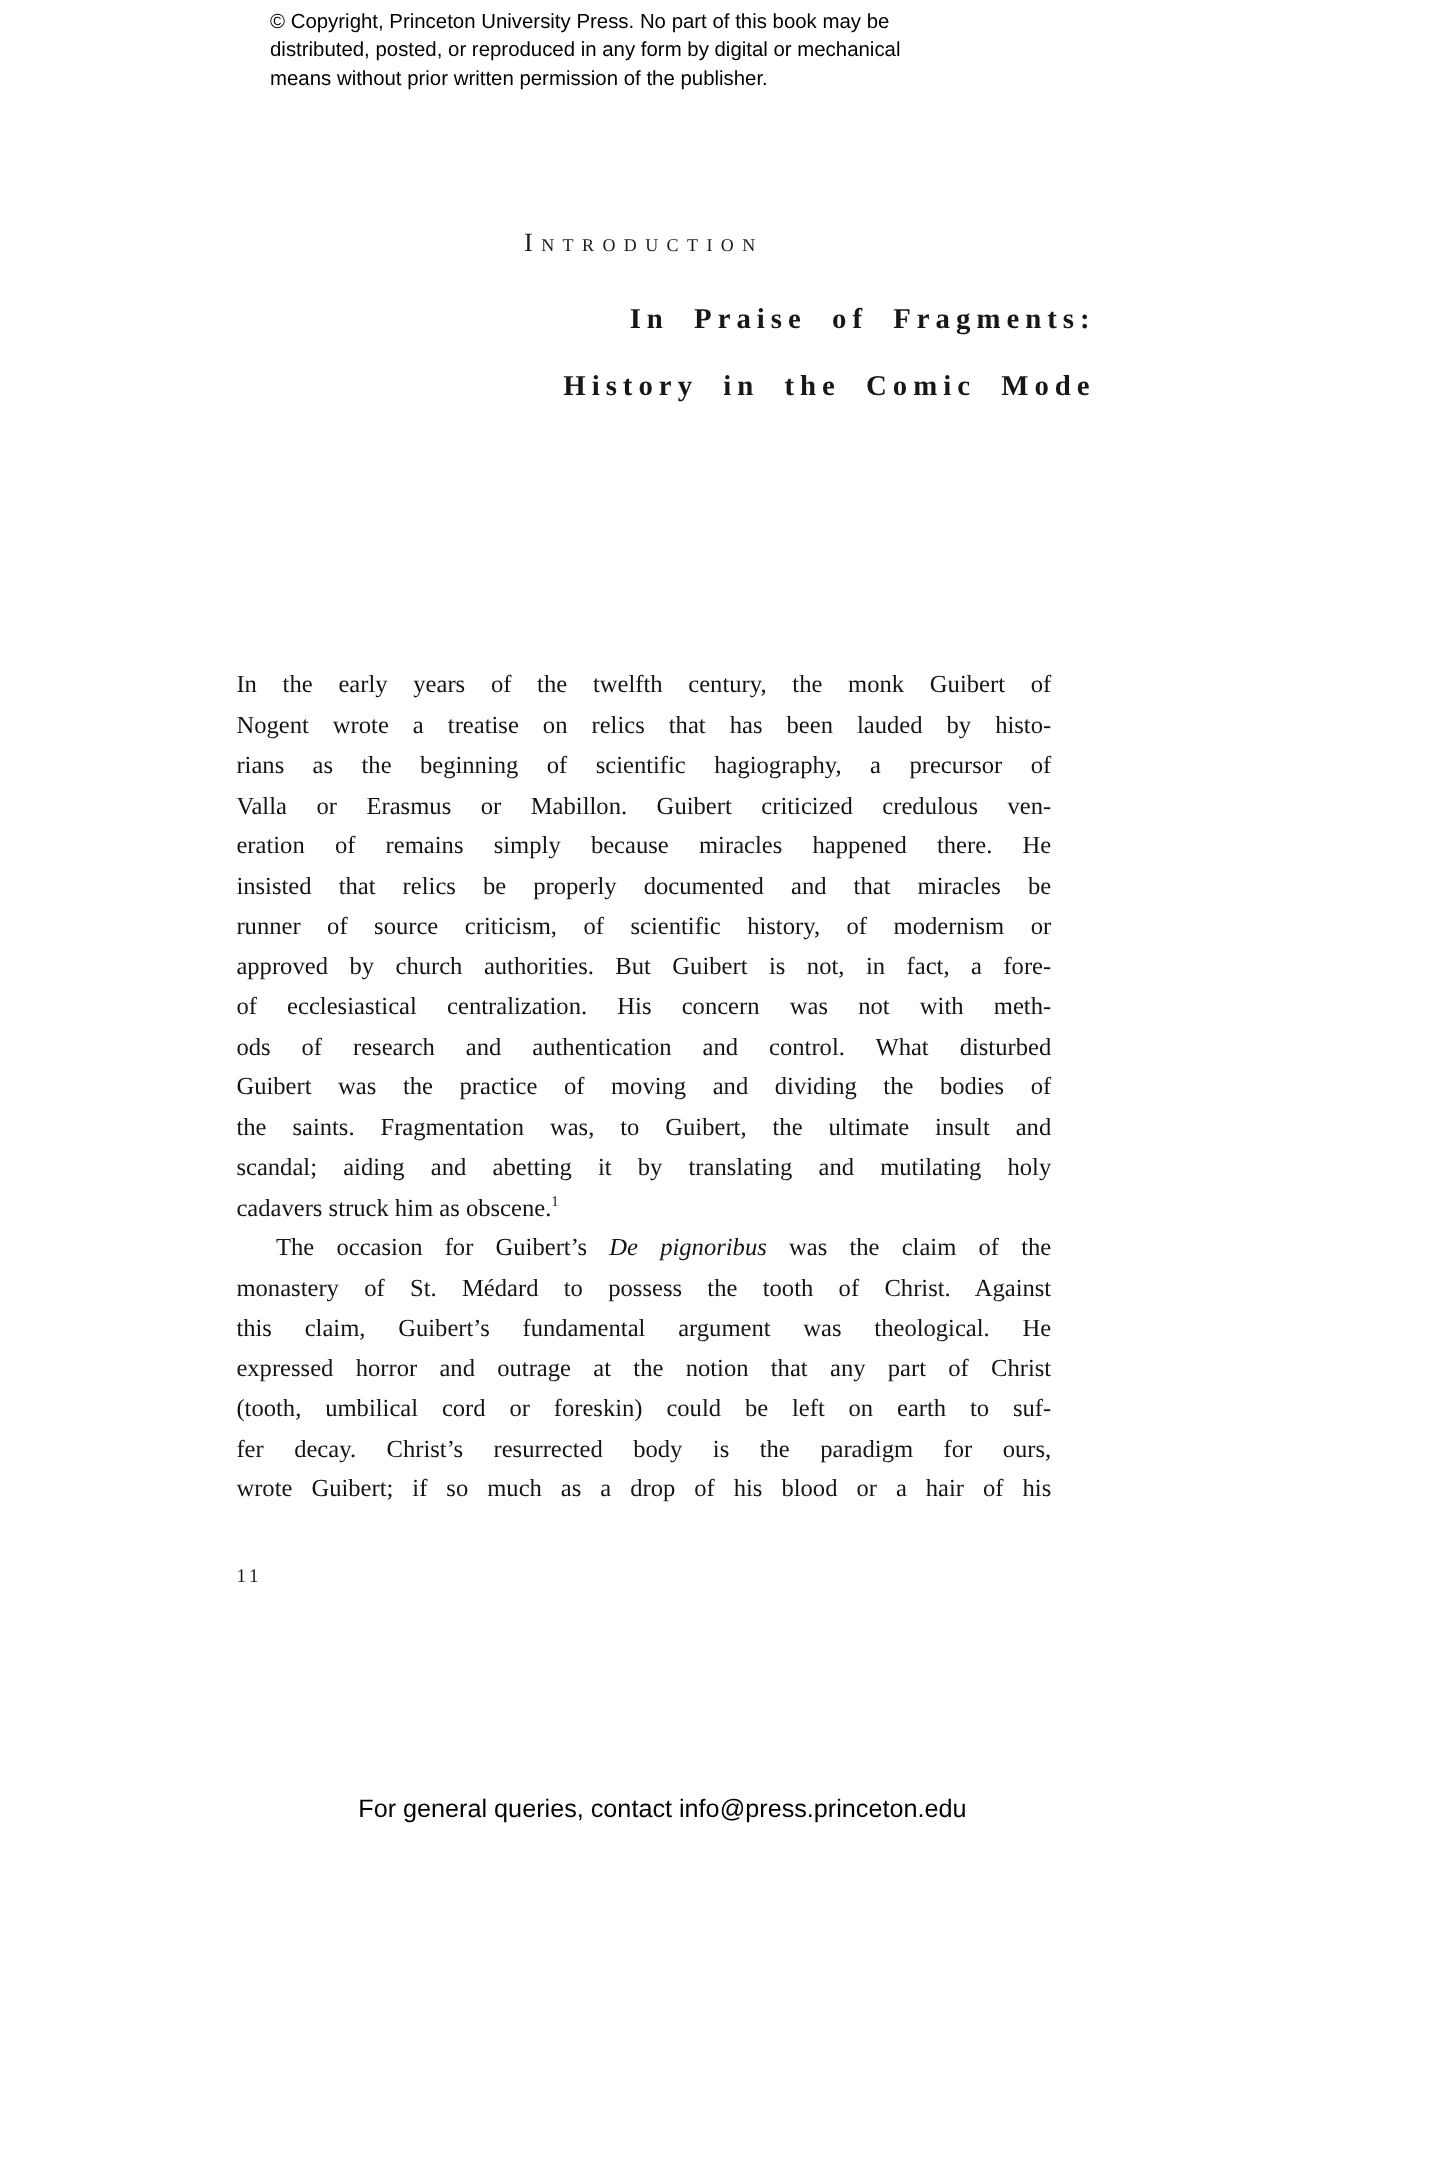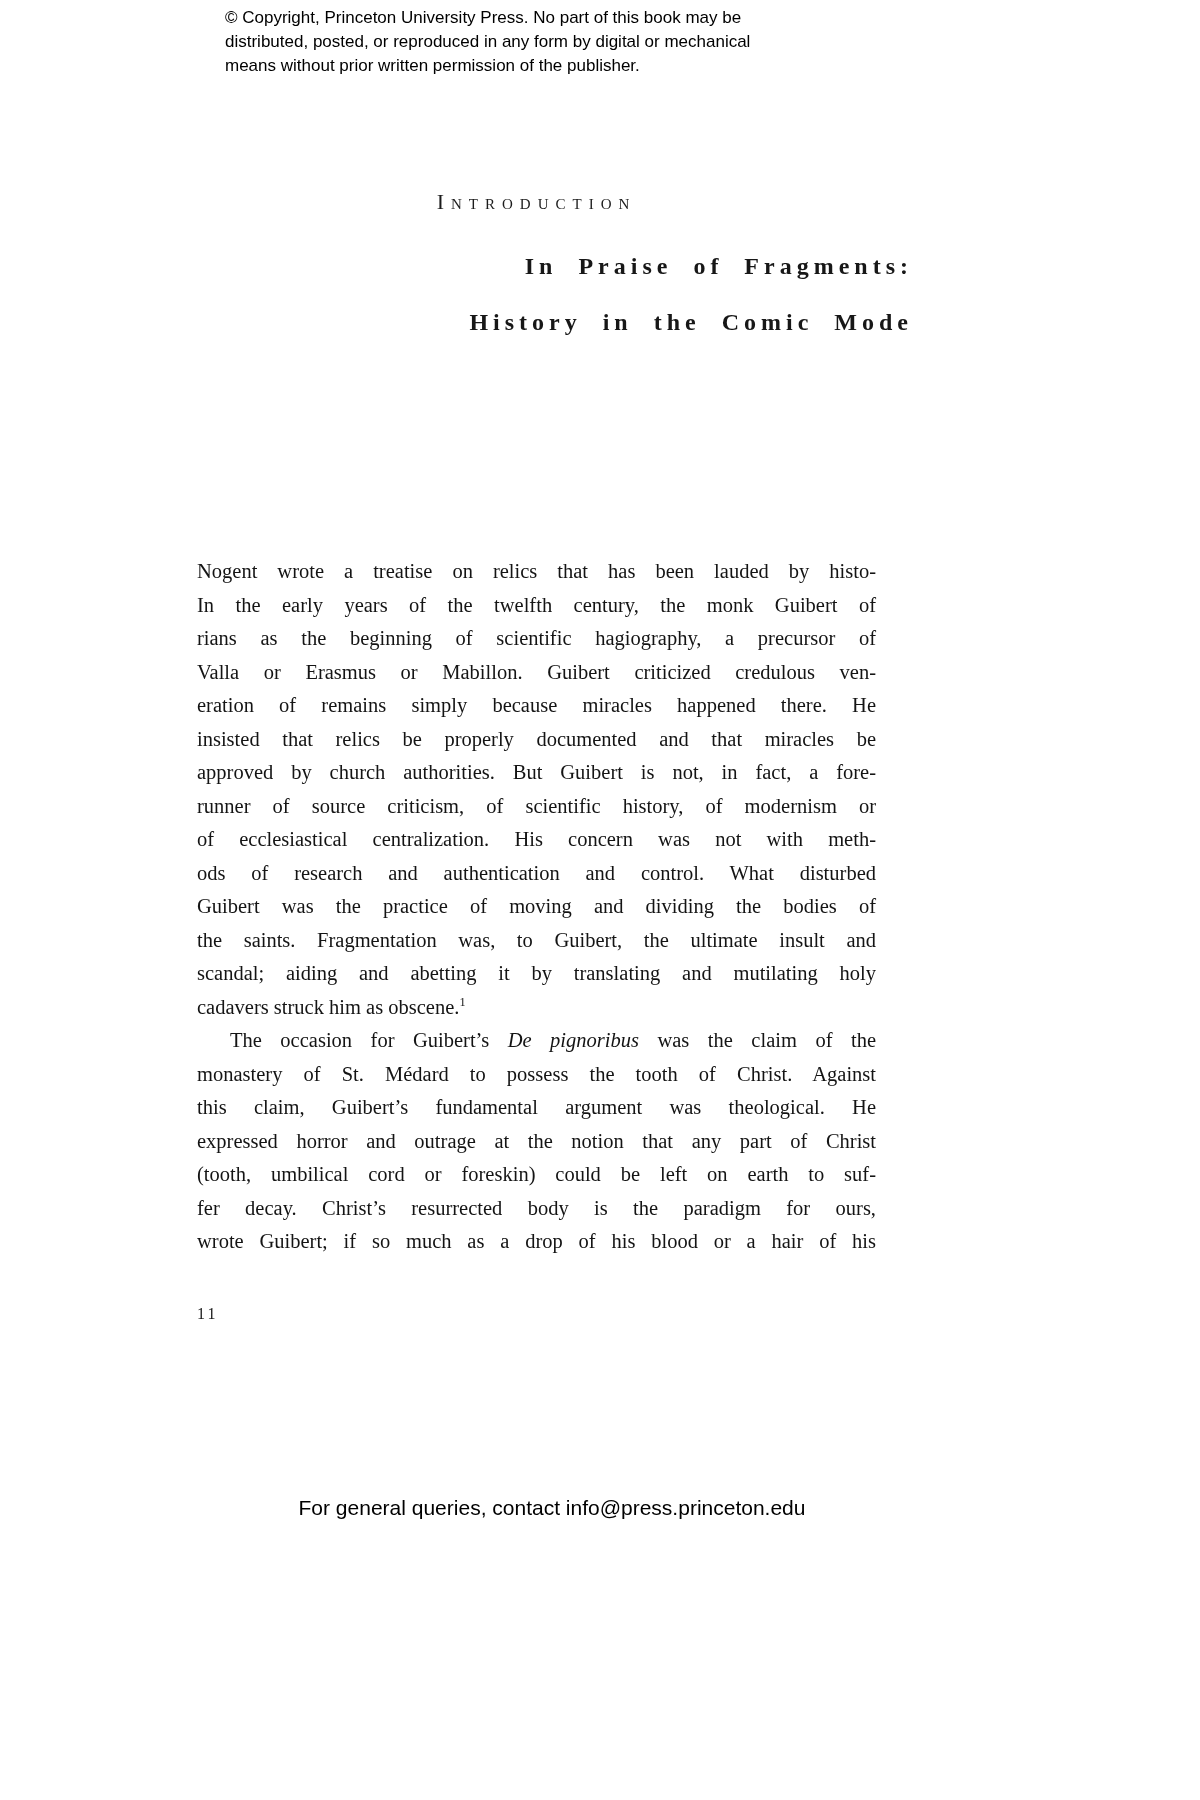--- a/index.html
+++ b/index.html
@@ -103,28 +103,28 @@
       <div>means without prior written permission of the publisher.</div>
     </div>
 
   <div class="section-heading">Introduction</div>
 
   <div class="chapter-title title-line1">In Praise of Fragments:</div>
 
   <div class="chapter-title title-line2">History in the Comic Mode</div>
 
   <div class="body-text">
+      <div class="line"><span>In the early years of the twelfth century, the monk Guibert of</span></div>
       <div class="line"><span>Nogent wrote a treatise on relics that has been lauded by histo-</span></div>
-      <div class="line"><span>In the early years of the twelfth century, the monk Guibert of</span></div>
       <div class="line"><span>rians as the beginning of scientific hagiography, a precursor of</span></div>
       <div class="line"><span>Valla or Erasmus or Mabillon. Guibert criticized credulous ven-</span></div>
       <div class="line"><span>eration of remains simply because miracles happened there. He</span></div>
       <div class="line"><span>insisted that relics be properly documented and that miracles be</span></div>
+      <div class="line"><span>runner of source criticism, of scientific history, of modernism or</span></div>
       <div class="line"><span>approved by church authorities. But Guibert is not, in fact, a fore-</span></div>
-      <div class="line"><span>runner of source criticism, of scientific history, of modernism or</span></div>
       <div class="line"><span>of ecclesiastical centralization. His concern was not with meth-</span></div>
       <div class="line"><span>ods of research and authentication and control. What disturbed</span></div>
       <div class="line"><span>Guibert was the practice of moving and dividing the bodies of</span></div>
       <div class="line"><span>the saints. Fragmentation was, to Guibert, the ultimate insult and</span></div>
       <div class="line"><span>scandal; aiding and abetting it by translating and mutilating holy</span></div>
       <div class="line ragged"><span>cadavers struck him as obscene.</span><span class="sup">1</span></div>
       <div class="line indent"><span>The occasion for Guibert’s </span><span class="italic">De pignoribus</span><span> was the claim of the</span></div>
       <div class="line"><span>monastery of St. Médard to possess the tooth of Christ. Against</span></div>
       <div class="line"><span>this claim, Guibert’s fundamental argument was theological. He</span></div>
       <div class="line"><span>expressed horror and outrage at the notion that any part of Christ</span></div>

